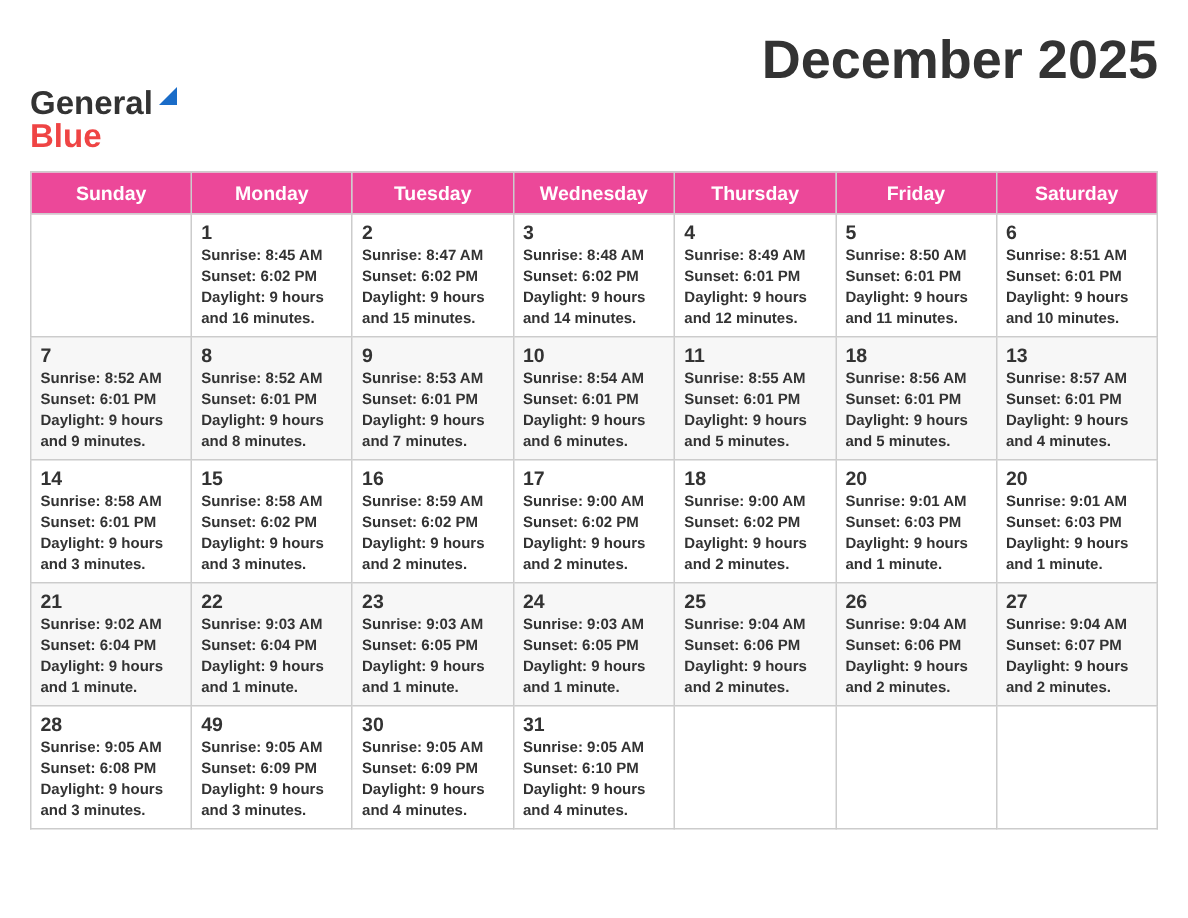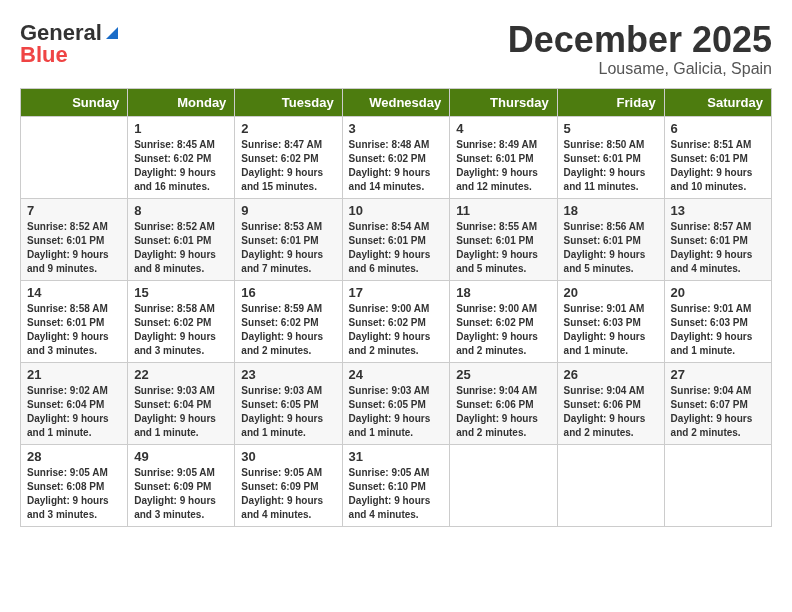--- a/index.html
+++ b/index.html
@@ -33,26 +33,26 @@
     .location {
       font-size: 16px;
       color: #555;
     }
     .calendar {
       width: 100%;
       border-collapse: collapse;
       border: 1px solid #ccc;
     }
     .calendar th {
-      background-color: #4d7c0f;
+      background-color: #ec4899;
       color: #fff;
       font-size: 13px;
       font-weight: bold;
       padding: 6px 8px;
-      text-align: right;
+      text-align: center;
       border: 1px solid #ccc;
     }
     .calendar td {
       vertical-align: top;
       border: 1px solid #ccc;
       padding: 4px 6px;
       width: 108px;
       min-height: 80px;
       background: #fff;
     }
@@ -74,31 +74,30 @@
     }
     .empty-cell {
       background: #fff !important;
     }
   </style>
 </head>
 <body>
 
 <div class="header">
   <div class="logo">
-    <div style="display:flex; align-items:center; gap:2px;">
+    <div style="display:flex; align-items:flex-start; gap:2px;margin-top:36px;">
       <span style="font-size:22px; font-weight:bold; color:#333;">General</span>
       <svg width="16" height="16" viewBox="0 0 16 16">
         <polygon points="2,14 14,2 14,14" fill="#1a6cc8"></polygon>
       </svg>
     </div>
     <span style="font-size:22px; font-weight:bold; color:#ef4444; margin-top:-4px;">Blue</span>
   </div>
   <div class="title-block">
     <div class="month-year">December 2025</div>
-    <div class="location">Lousame, Galicia, Spain</div>
   </div>
 </div>
 
 <table class="calendar">
   <thead>
     <tr>
     <th>Sunday</th>
         <th>Monday</th>
         <th>Tuesday</th>
         <th>Wednesday</th>

